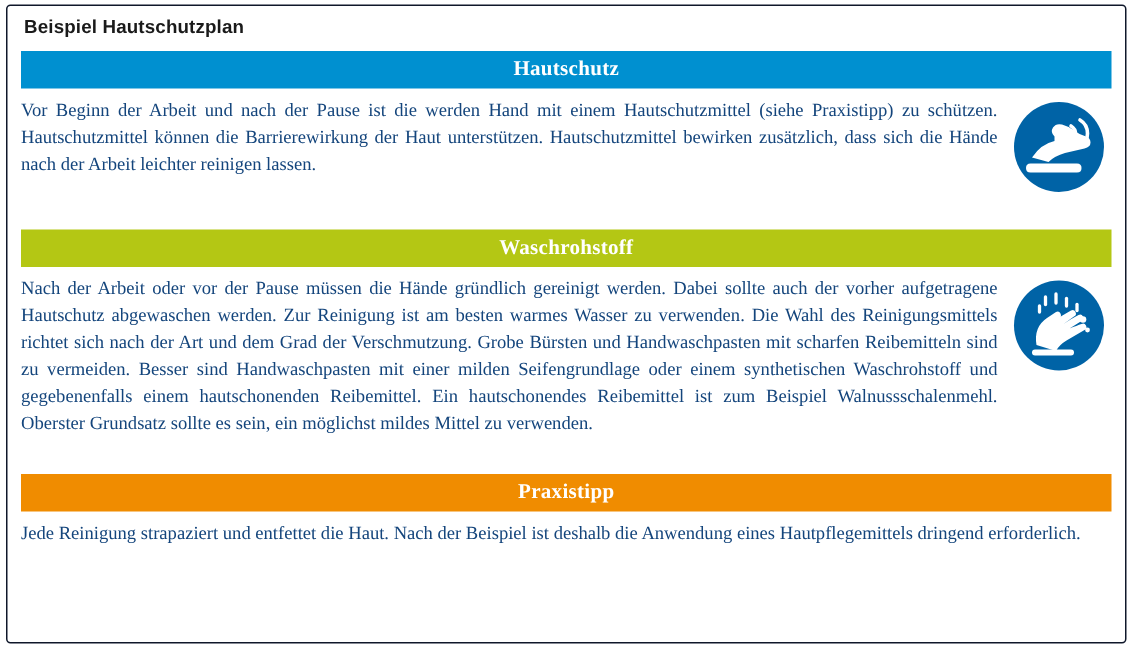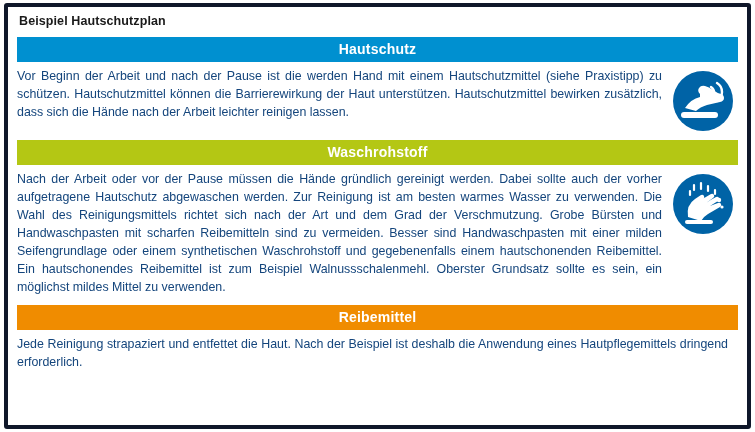--- a/index.html
+++ b/index.html
@@ -17,34 +17,35 @@
     box-sizing: border-box;
     background: #ffffff;
   }
   .frame {
     position: absolute;
     left: 4px;
     top: 3px;
     width: 747px;
     height: 426px;
     box-sizing: border-box;
-    border: 4px solid #0f172a;
+    border: 1px solid #0f172a;
     border-radius: 3px;
     background: #ffffff;
     padding: 7px 9px 0 9px;
   }
   .doc-title {
     font-size: 12.5px;
     font-weight: bold;
     color: #1a1a1a;
     letter-spacing: 0.1px;
     margin: 0 0 9px 2px;
   }
   .section {
-    margin-bottom: 0;
+    margin-bottom: 16px;
+    font-family: Liberation Serif, serif;
   }
   .band {
     height: 25px;
     line-height: 25px;
     text-align: center;
     color: #ffffff;
     font-size: 14px;
     font-weight: bold;
     letter-spacing: 0.2px;
   }
@@ -120,20 +121,20 @@
               <path d="M18 18 v4"></path>
             </g>
             <circle cx="47" cy="27" r="2.2" fill="#ffffff"></circle>
             <circle cx="50" cy="34" r="1.6" fill="#ffffff"></circle>
           </svg>
         </div>
       </div>
     </div>
 
     <div class="section sec-orange">
-      <div class="band orange">Reibemittel</div>
+      <div class="band orange">Praxistipp</div>
       <div class="body-row">
         <div class="body-text">Jede Reinigung strapaziert und entfettet die Haut. Nach der Beispiel ist deshalb die Anwendung eines Hautpflegemittels dringend erforderlich.</div>
       </div>
     </div>
 
   </div>
 </div>
 
 </body></html>

